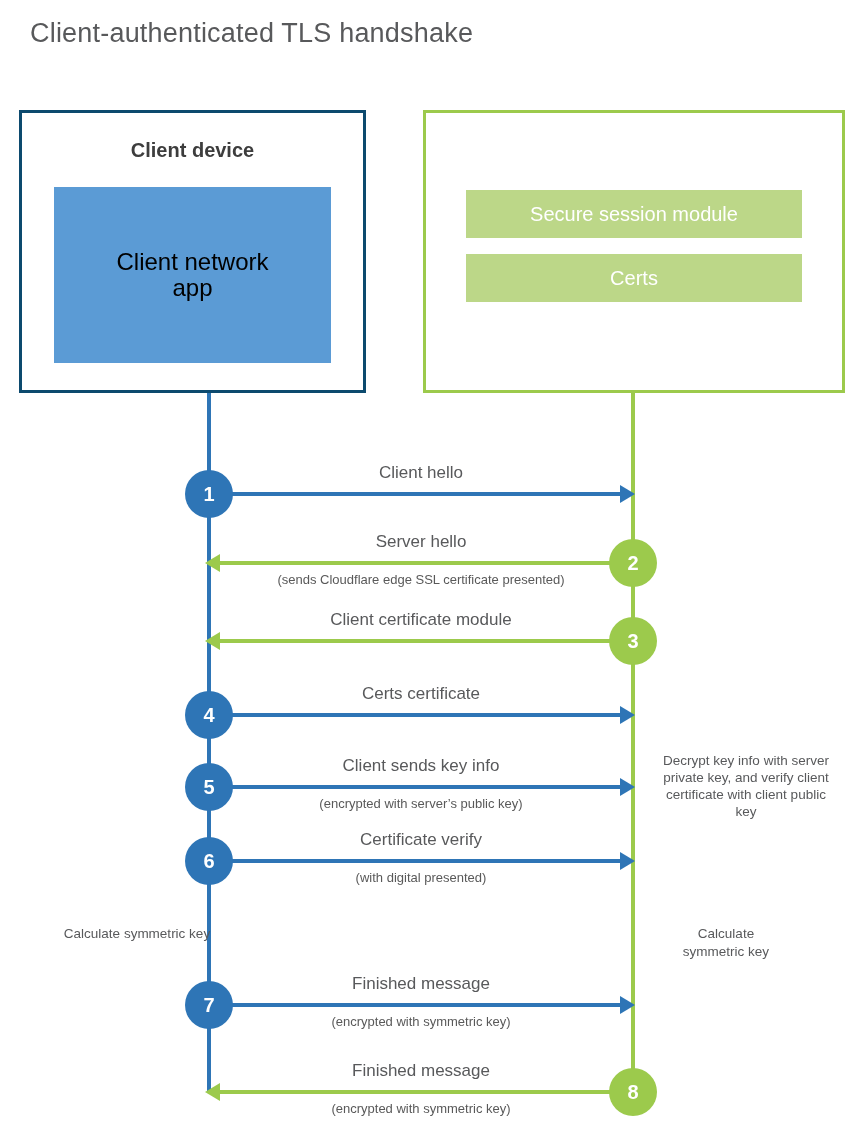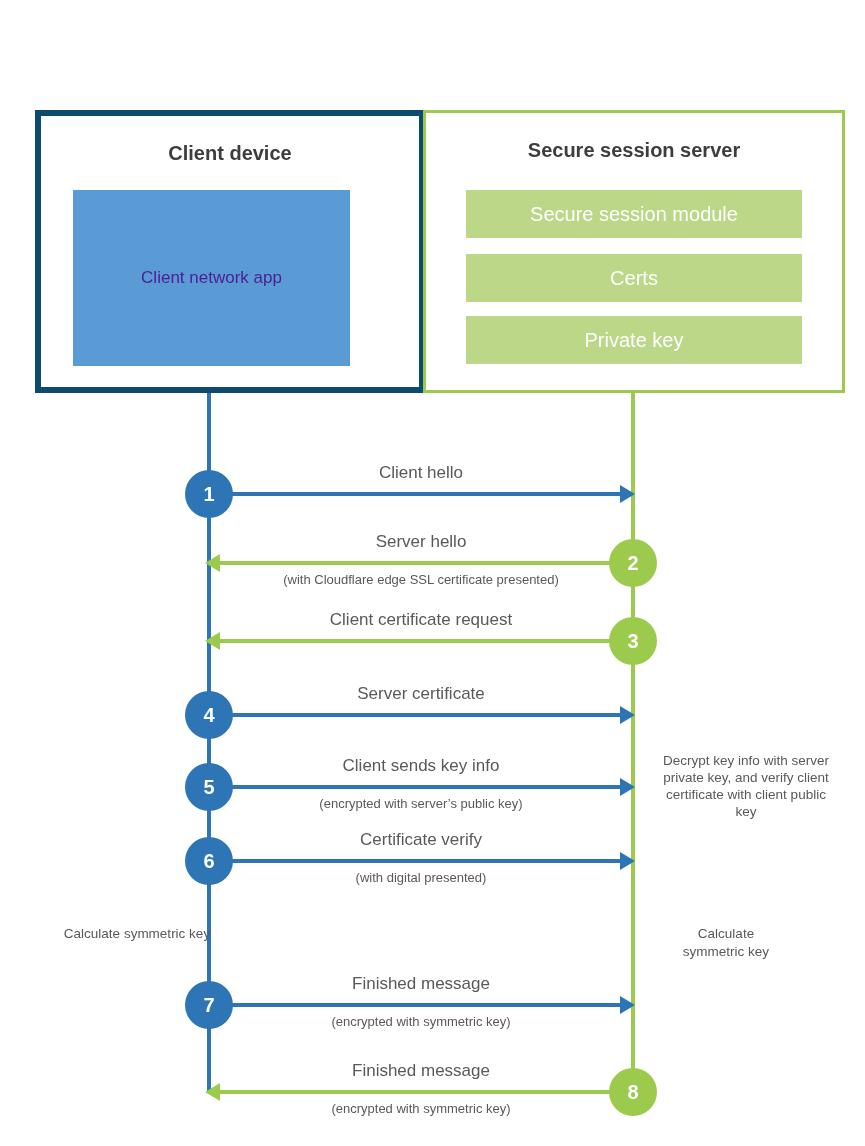--- a/index.html
+++ b/index.html
@@ -6,30 +6,30 @@
   #stage{
     position:relative;width:865px;height:1146px;background:#ffffff;overflow:hidden;
     font-family:"Liberation Sans","DejaVu Sans",sans-serif;
   }
   .title{
     position:absolute;left:30px;top:18px;font-size:27px;font-weight:400;
     color:#58595b;letter-spacing:.2px;
   }
   
   .outer-box{position:absolute;top:110px;height:283px;background:#fff;box-sizing:border-box;}
-  .outer-box.blue{left:35px;width:390px;border:6px solid #0c4a6e;}
+  .outer-box.blue{left:19px;width:347px;border:3px solid #0c4a6e;}
   .outer-box.green{left:423px;width:422px;border:3px solid #9cca4c;}
   .box-heading{
     position:absolute;left:0;right:0;top:26px;text-align:center;
     font-size:20px;font-weight:700;color:#3d3d3d;
   }
   .app-box{
     position:absolute;left:32px;top:74px;width:277px;height:176px;background:#5b9bd5;
     display:flex;align-items:center;justify-content:center;text-align:center;
-    color:#4c1d95;font-size:17px;line-height:26px;
+    color:#000000;font-size:24px;line-height:26px;
   }
   .app-box span{display:block;width:170px;}
   .module-bar{
     position:absolute;left:40px;width:336px;height:48px;background:#bcd788;
     display:flex;align-items:center;justify-content:center;
     color:#ffffff;font-size:20px;
   }
   .module-bar.m0{top:77px;}
   .module-bar.m1{top:141px;}
   .module-bar.m2{top:203px;}
@@ -68,76 +68,73 @@
   }
   .note.decrypt{left:657px;top:752px;width:178px;text-align:center;}
   .note.calc-left{left:62px;top:925px;width:150px;text-align:center;line-height:18px;}
   .note.calc-right{left:666px;top:925px;width:120px;text-align:center;line-height:18px;}
 </style>
 </head>
 <body>
 
 <div id="stage">
 
+  <div class="title">Client-authenticated TLS handshake</div>
 
   <div class="outer-box blue">
     <div class="box-heading">Client device</div>
     <div class="app-box">
       <span>Client network app</span>
     </div>
   </div>
 
   <div class="outer-box green">
-    <div class="box-heading">Secure session server</div>
     <div class="module-bar m0">
       <span>Secure session module</span>
     </div>
     <div class="module-bar m1">
       <span>Certs</span>
-    </div>
-    <div class="module-bar m2">
-      <span>Private key</span>
     </div>
   </div>
 
   <div class="lifeline blue"></div>
   <div class="lifeline green"></div>
 
   <div class="msg right" style="top:494px">
     <div class="line"></div>
     <div class="head"></div>
     <div class="msg-label">Client hello</div>
     <div class="step-circle">
         <span>1</span>
       </div>
   </div>
 
   <div class="msg left" style="top:563px">
     <div class="line"></div>
     <div class="head"></div>
     <div class="msg-label">Server hello</div>
-    <div class="msg-sub">(with Cloudflare edge SSL certificate presented)</div>
+    <div class="msg-sub">(sends Cloudflare edge SSL certificate presented)</div>
     <div class="step-circle">
         <span>2</span>
       </div>
   </div>
 
   <div class="msg left" style="top:641px">
     <div class="line"></div>
     <div class="head"></div>
-    <div class="msg-label">Client certificate request</div>
+    <div class="msg-label">Client certificate module</div>
     <div class="step-circle">
         <span>3</span>
       </div>
   </div>
 
   <div class="msg right" style="top:715px">
     <div class="line"></div>
     <div class="head"></div>
-    <div class="msg-label">Server certificate</div>
+    <div class="msg-label">Certs certificate</div>
     <div class="step-circle">
         <span>4</span>
       </div>
   </div>
 
   <div class="msg right" style="top:787px">
     <div class="line"></div>
     <div class="head"></div>
     <div class="msg-label">Client sends key info</div>
     <div class="msg-sub">(encrypted with server’s public key)</div>

